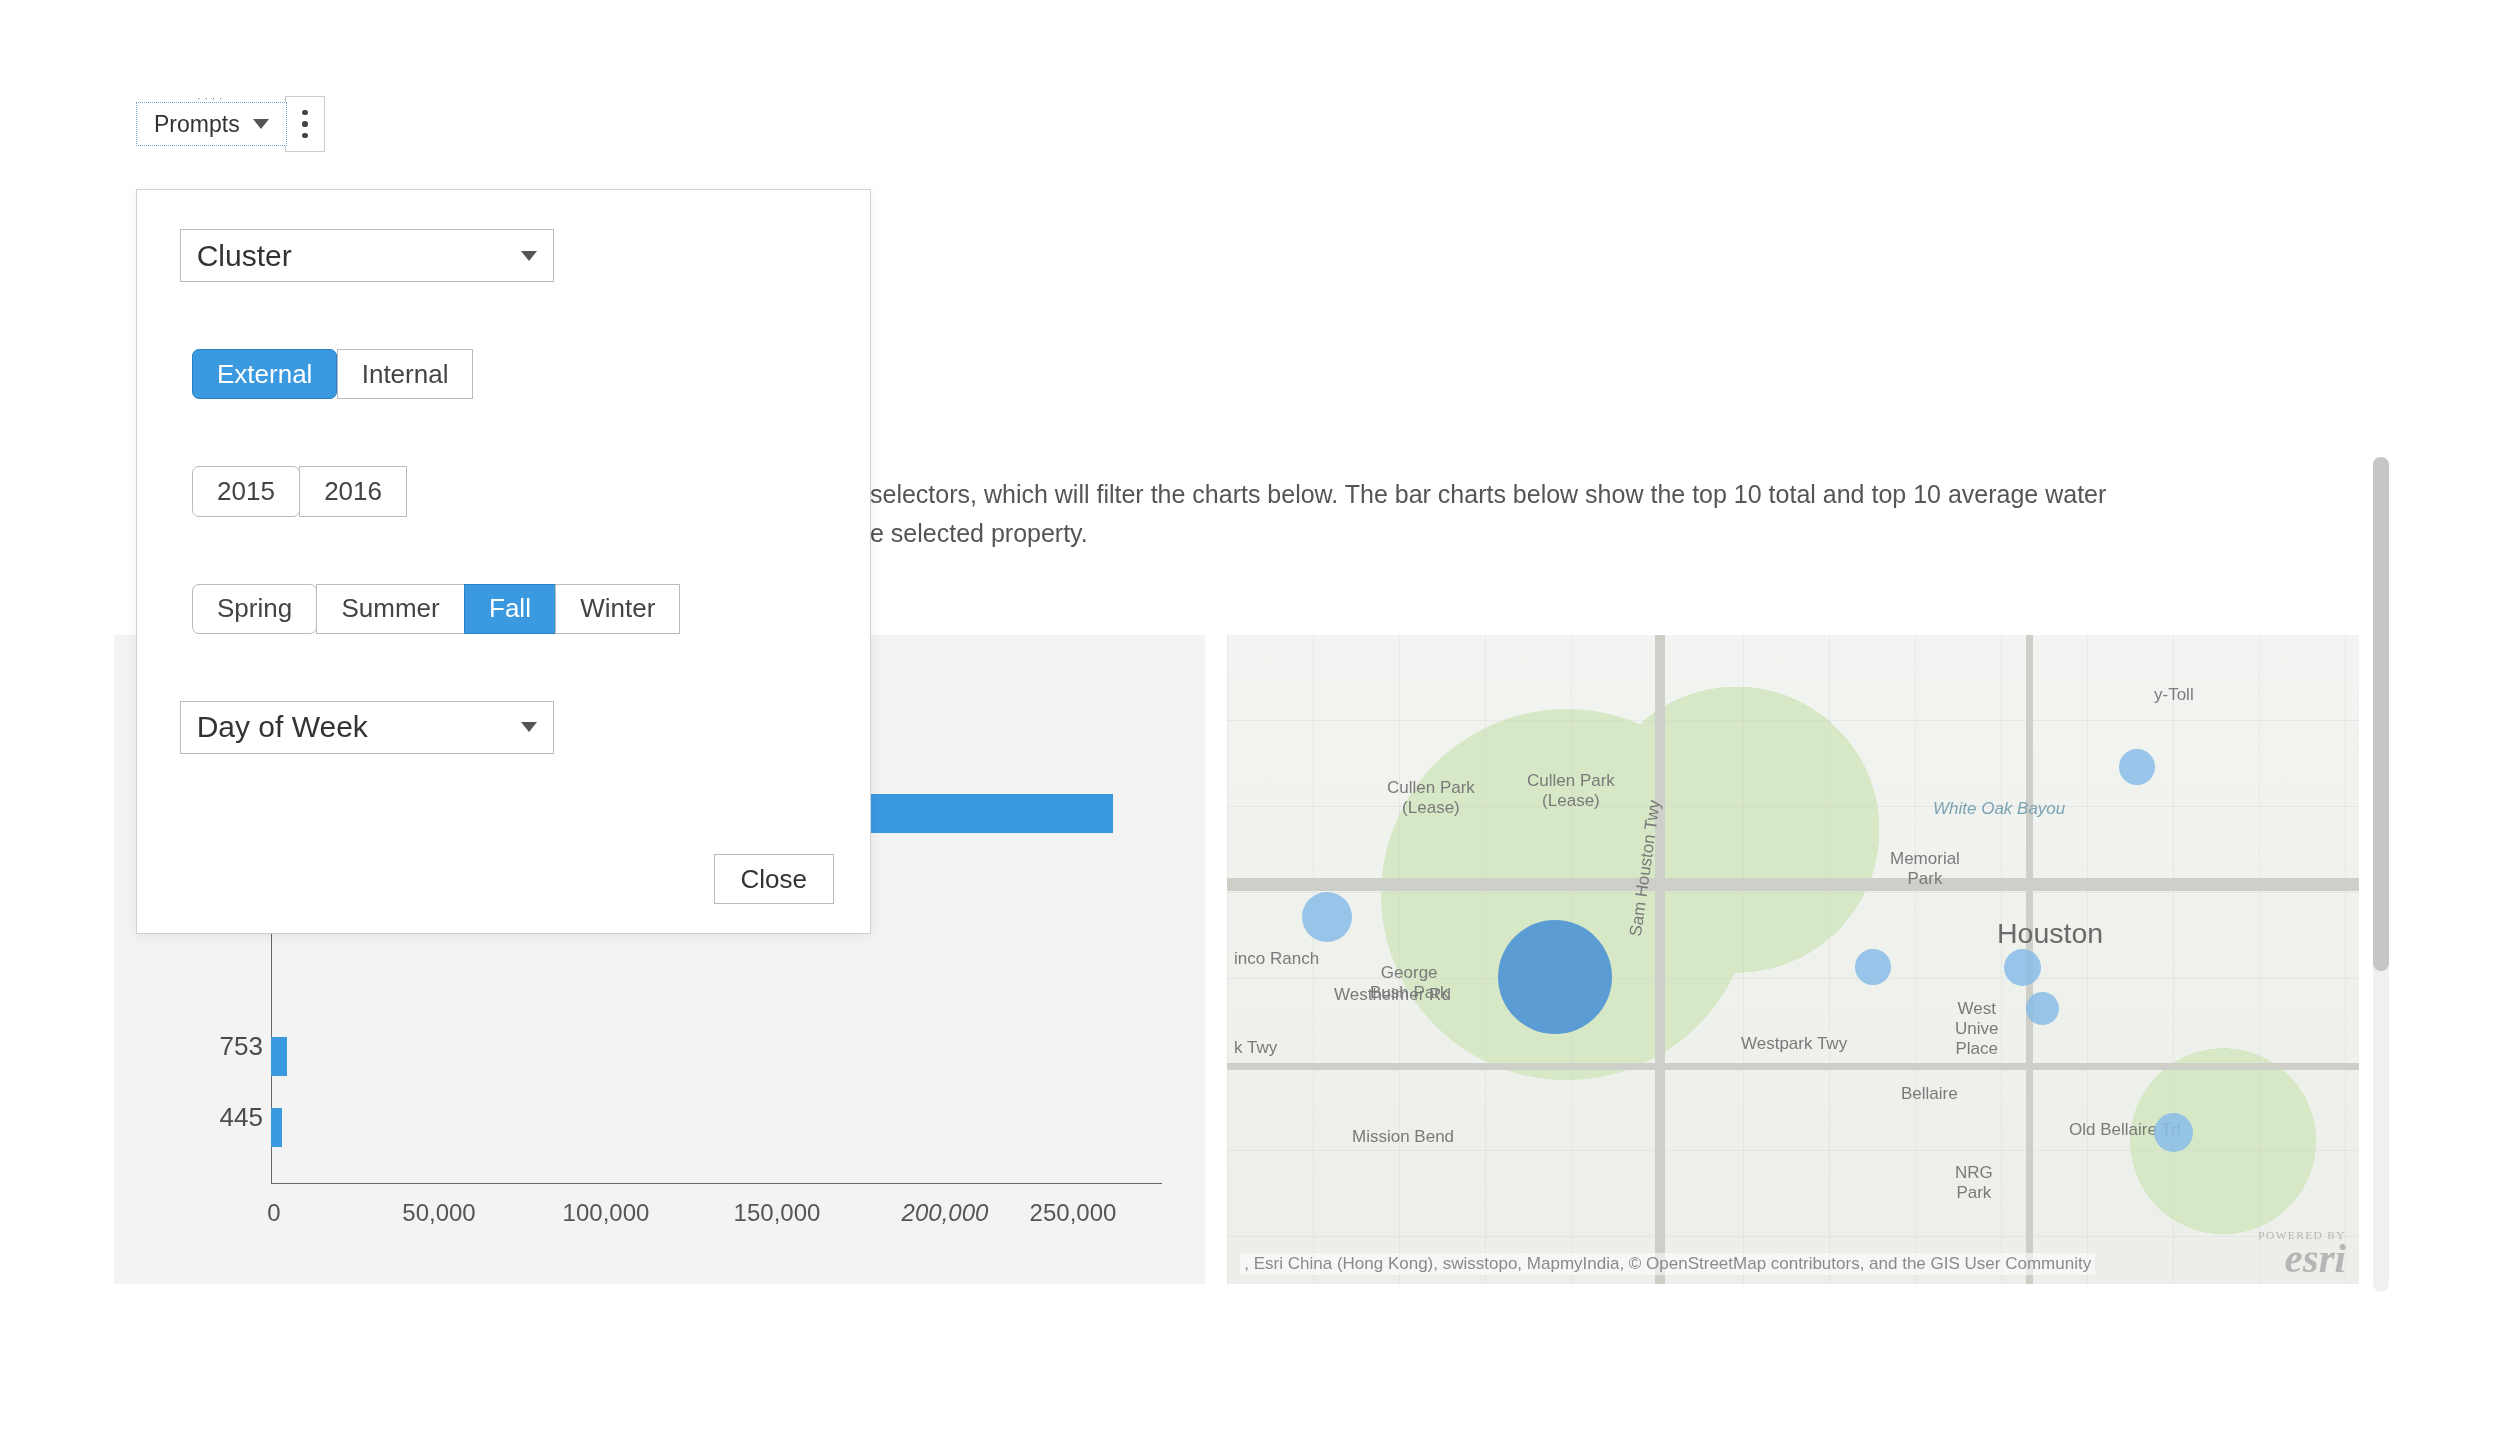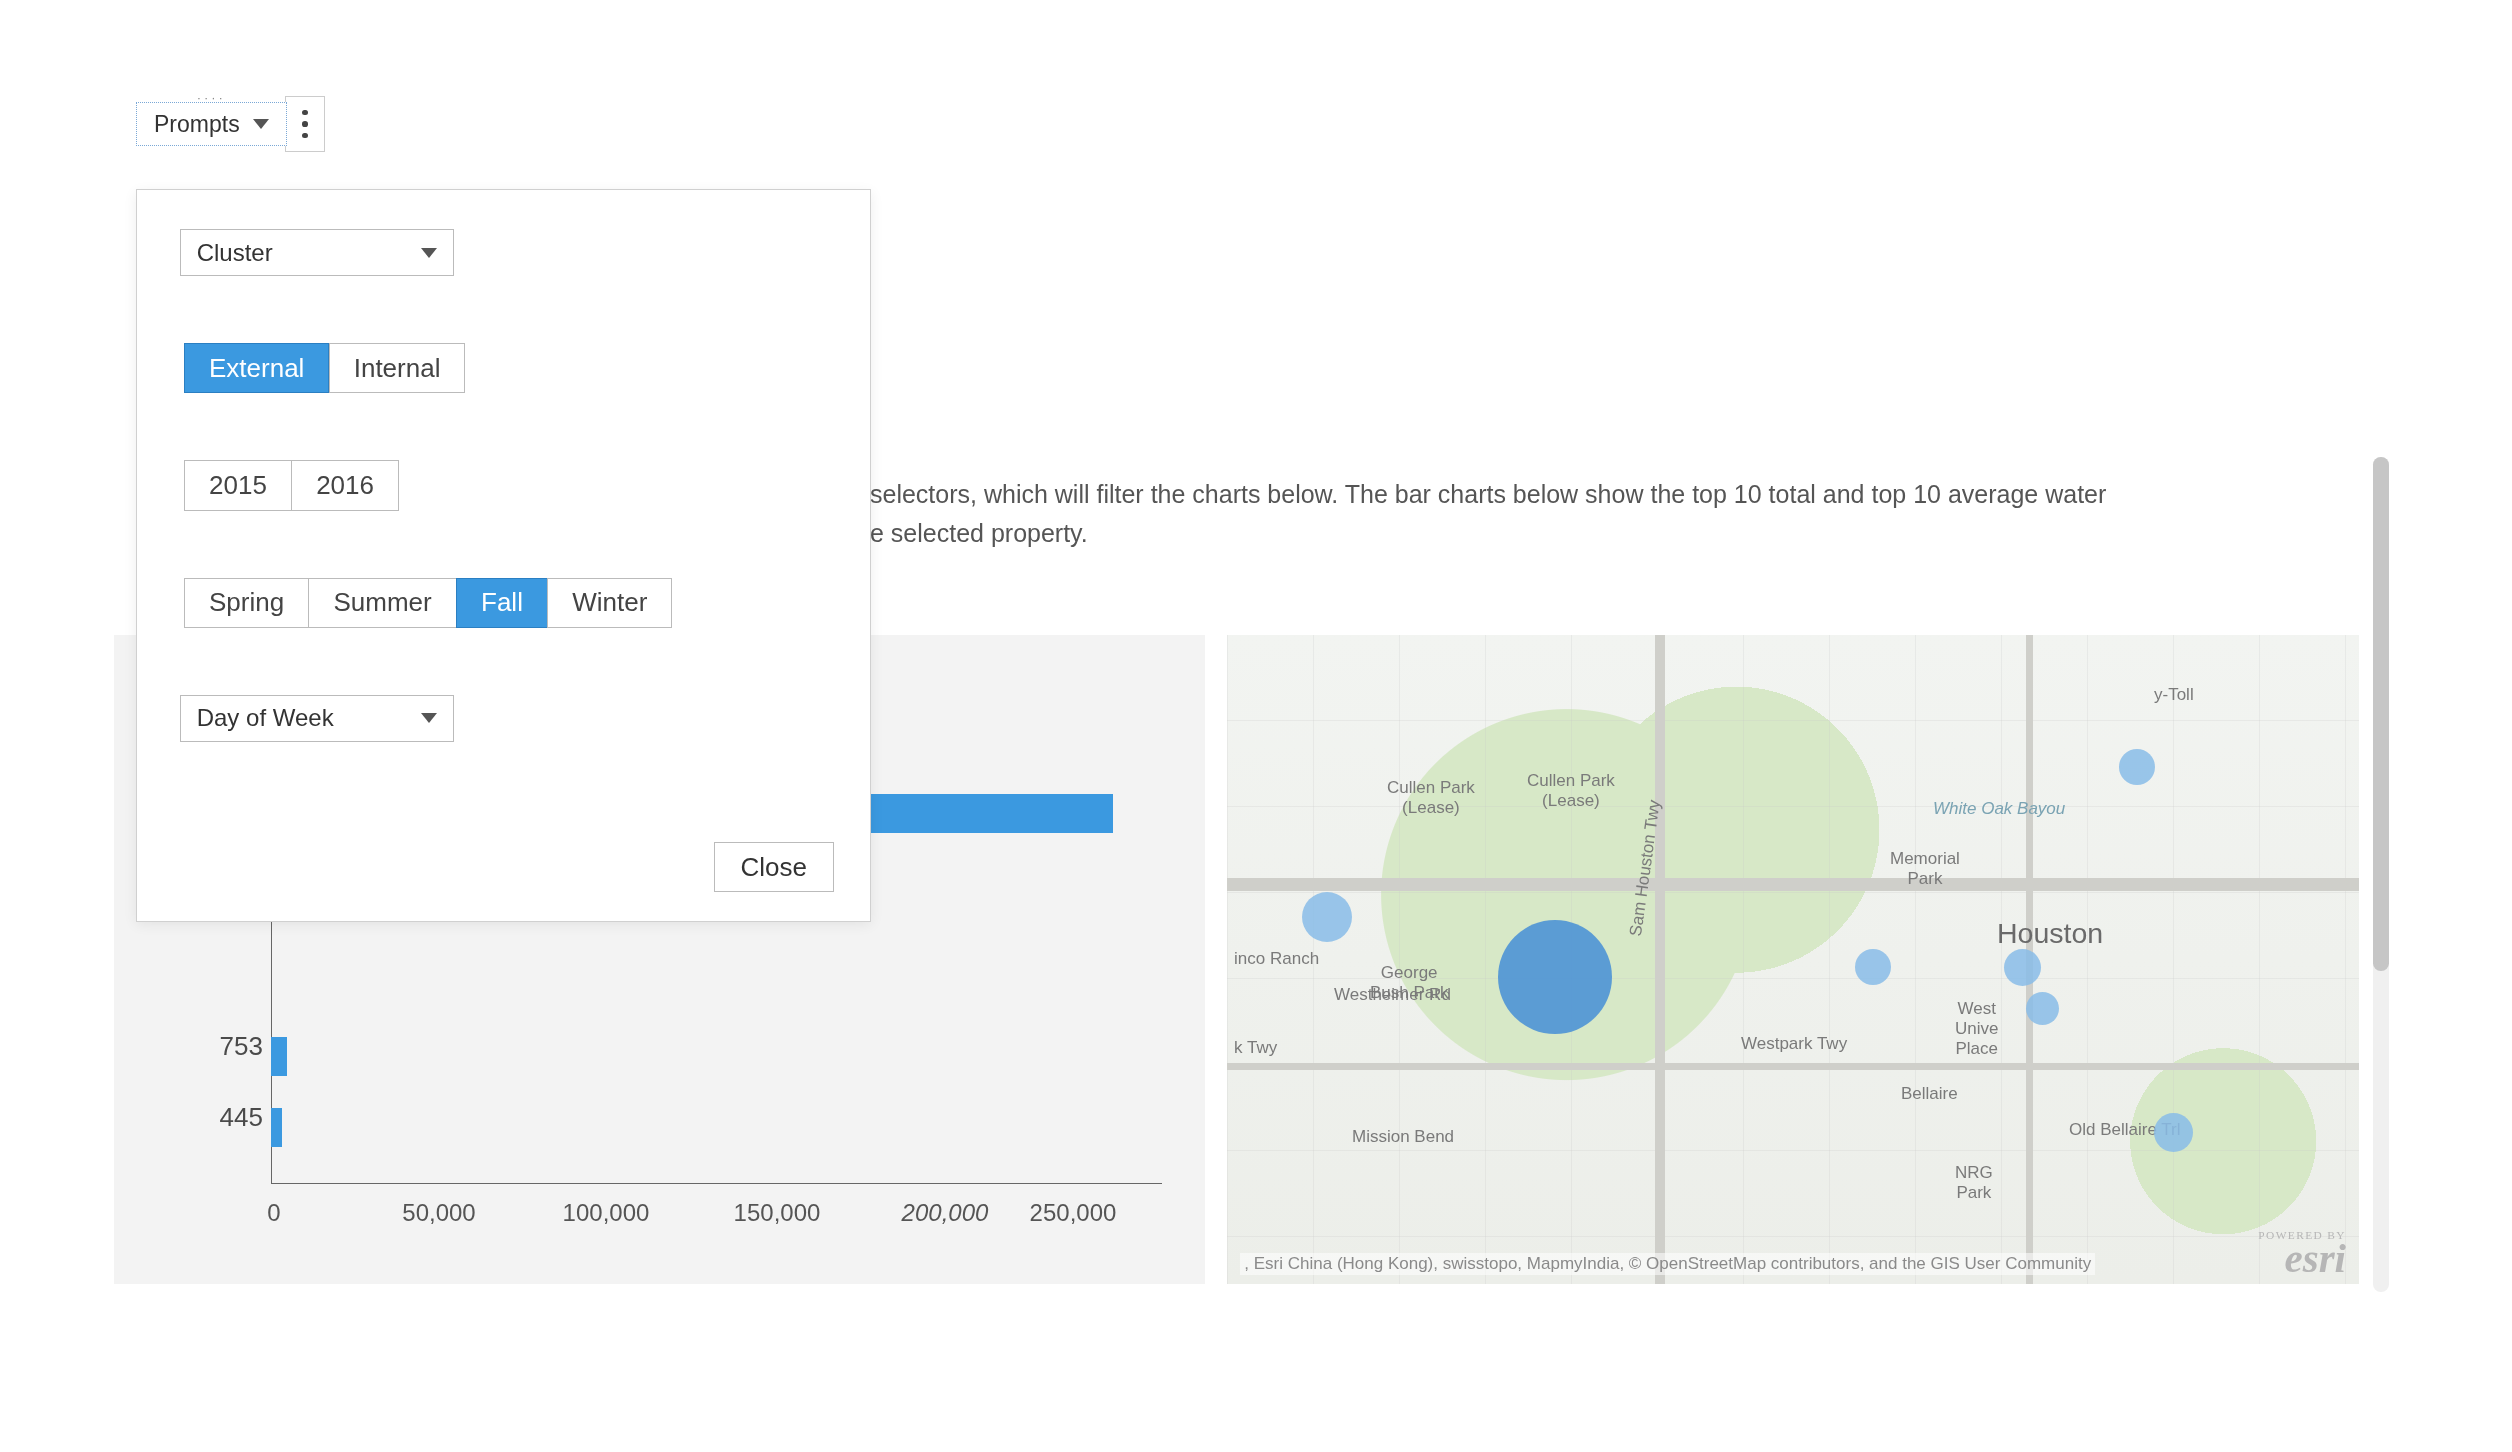--- a/index.html
+++ b/index.html
@@ -77,42 +77,42 @@
     background: #fff;
     border: 0.7px solid #d0d0d0;
     box-shadow: 0 2.9px 13px rgba(0,0,0,0.07);
     padding: 39px 36px 28.5px 43px;
     z-index: 20;
   }
   .select-box {
     border: 0.7px solid #bbb;
     background: #fff;
     padding: 8.6px 15.7px;
-    width: 274px;
+    width: 374px;
     display: flex;
     justify-content: space-between;
     align-items: center;
     cursor: pointer;
-    font-size: 24px;
+    font-size: 30px;
   }
   .row { margin-bottom: 67px; }
   .row:last-child { margin-bottom: 0; }
   .btn-group {
     display: inline-flex;
   }
   .btn-group .seg {
     border: 0.7px solid #bbb;
     background: #fff;
     padding: 8.6px 24px;
     cursor: pointer;
     margin-left: -0.7px;
     font-size: 26px;
     color: #444;
   }
-  .btn-group .seg:first-child { margin-left: 4px; }
+  .btn-group .seg:first-child { margin-left: 12px; border-radius: 7px; }
   .btn-group .seg.active {
     background: #3b99e0;
     border-color: #2b7fc2;
     color: #fff;
   }
   .close-row {
     display: flex;
     justify-content: flex-end;
     margin-top: 100px;
   }

